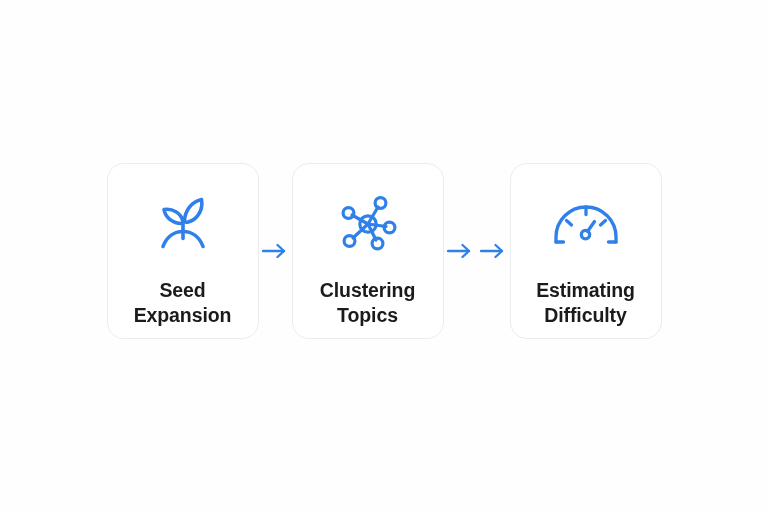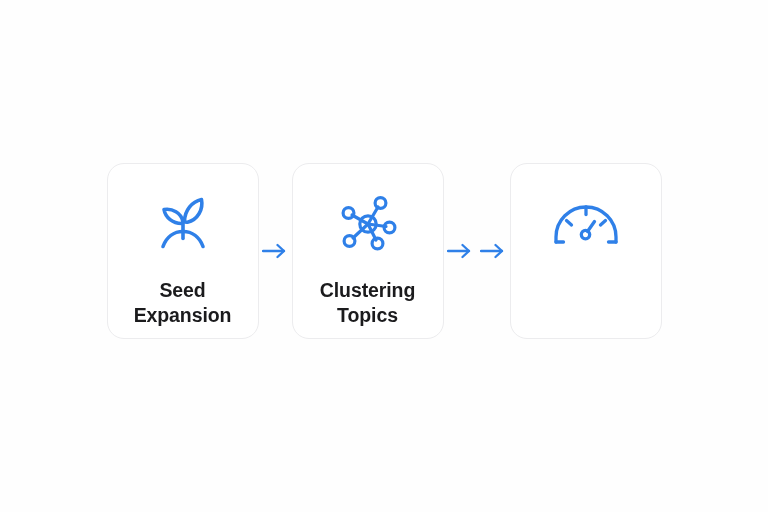--- a/index.html
+++ b/index.html
@@ -157,16 +157,18 @@
           <path d="M67 44 L59.5 44"></path>
 
           <path d="M37 9 L37 16.5"></path>
           <path d="M17.5 22.5 L22.5 27"></path>
           <path d="M56.5 22.5 L51.5 27"></path>
 
           <path d="M45.5 23.5 L38.5 33.5"></path>
           <circle cx="36.5" cy="36.6" r="4.2"></circle>
         </svg>
       </div>
+      <div class="card-label">Estimating
+Difficulty</div>
     </div>
 
   </div>
 </div>
 
 </body></html>

